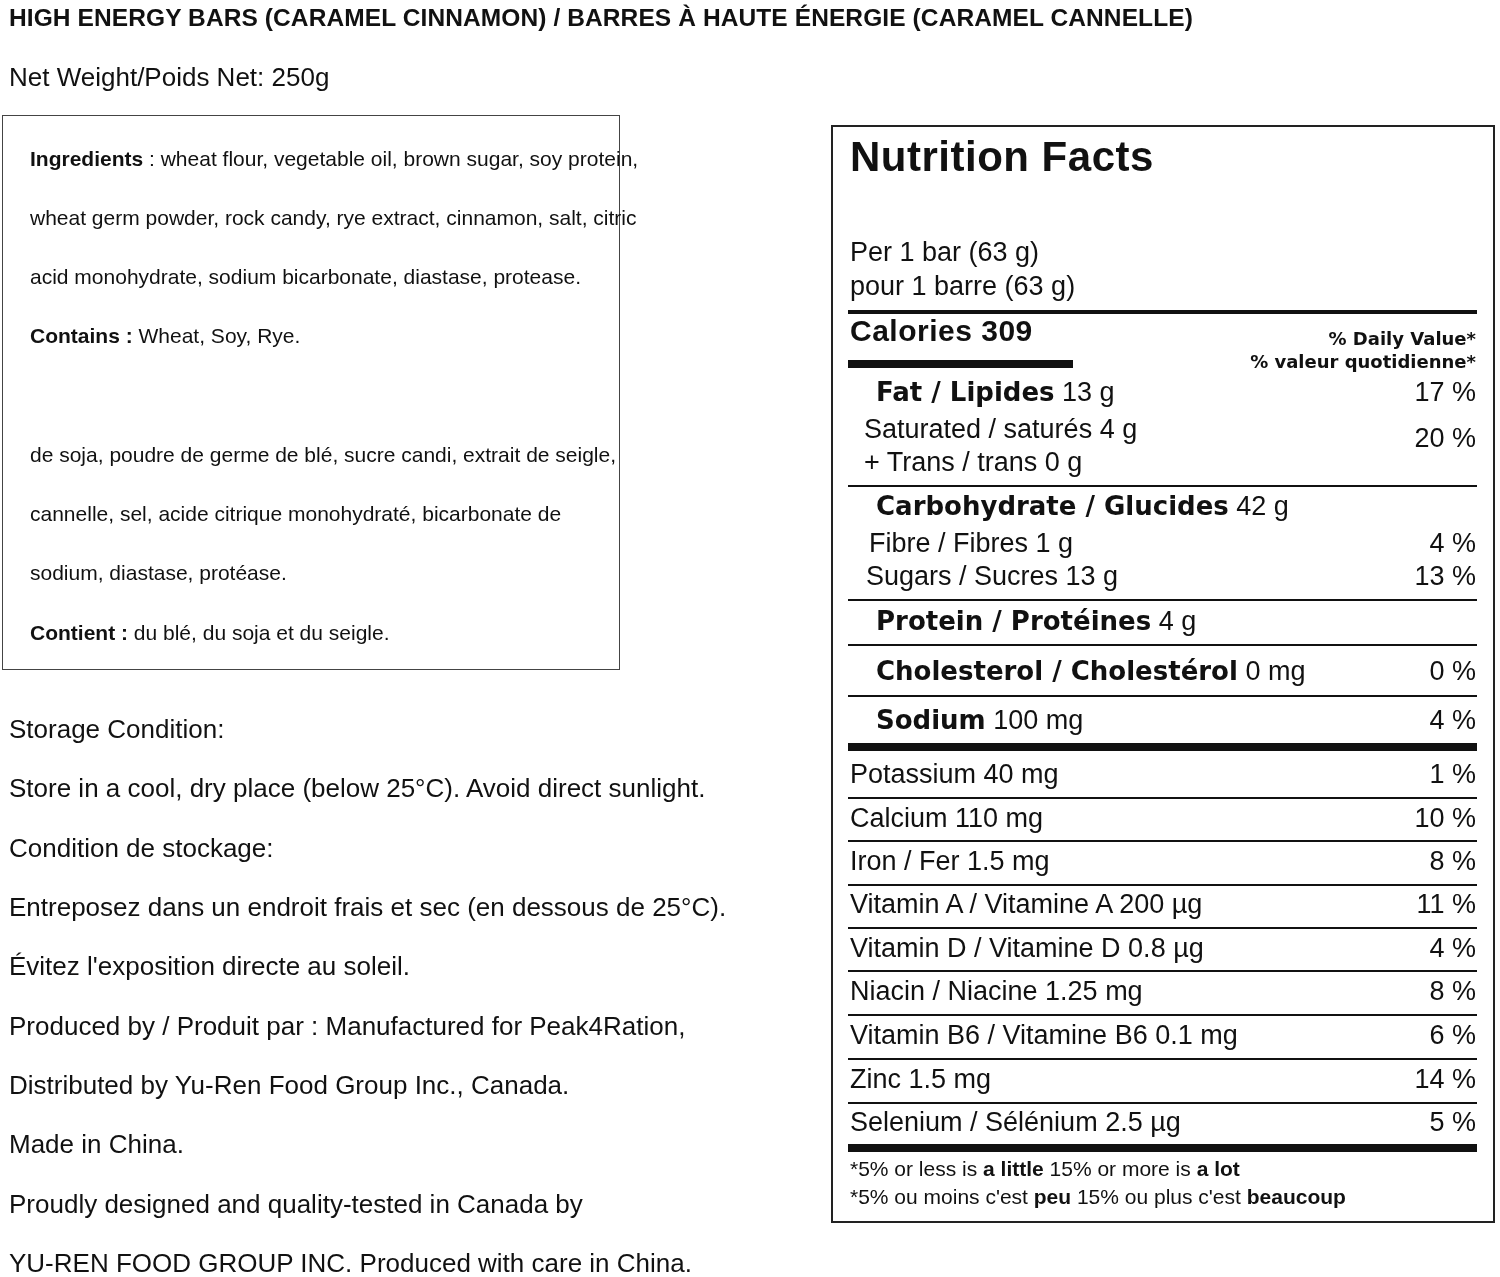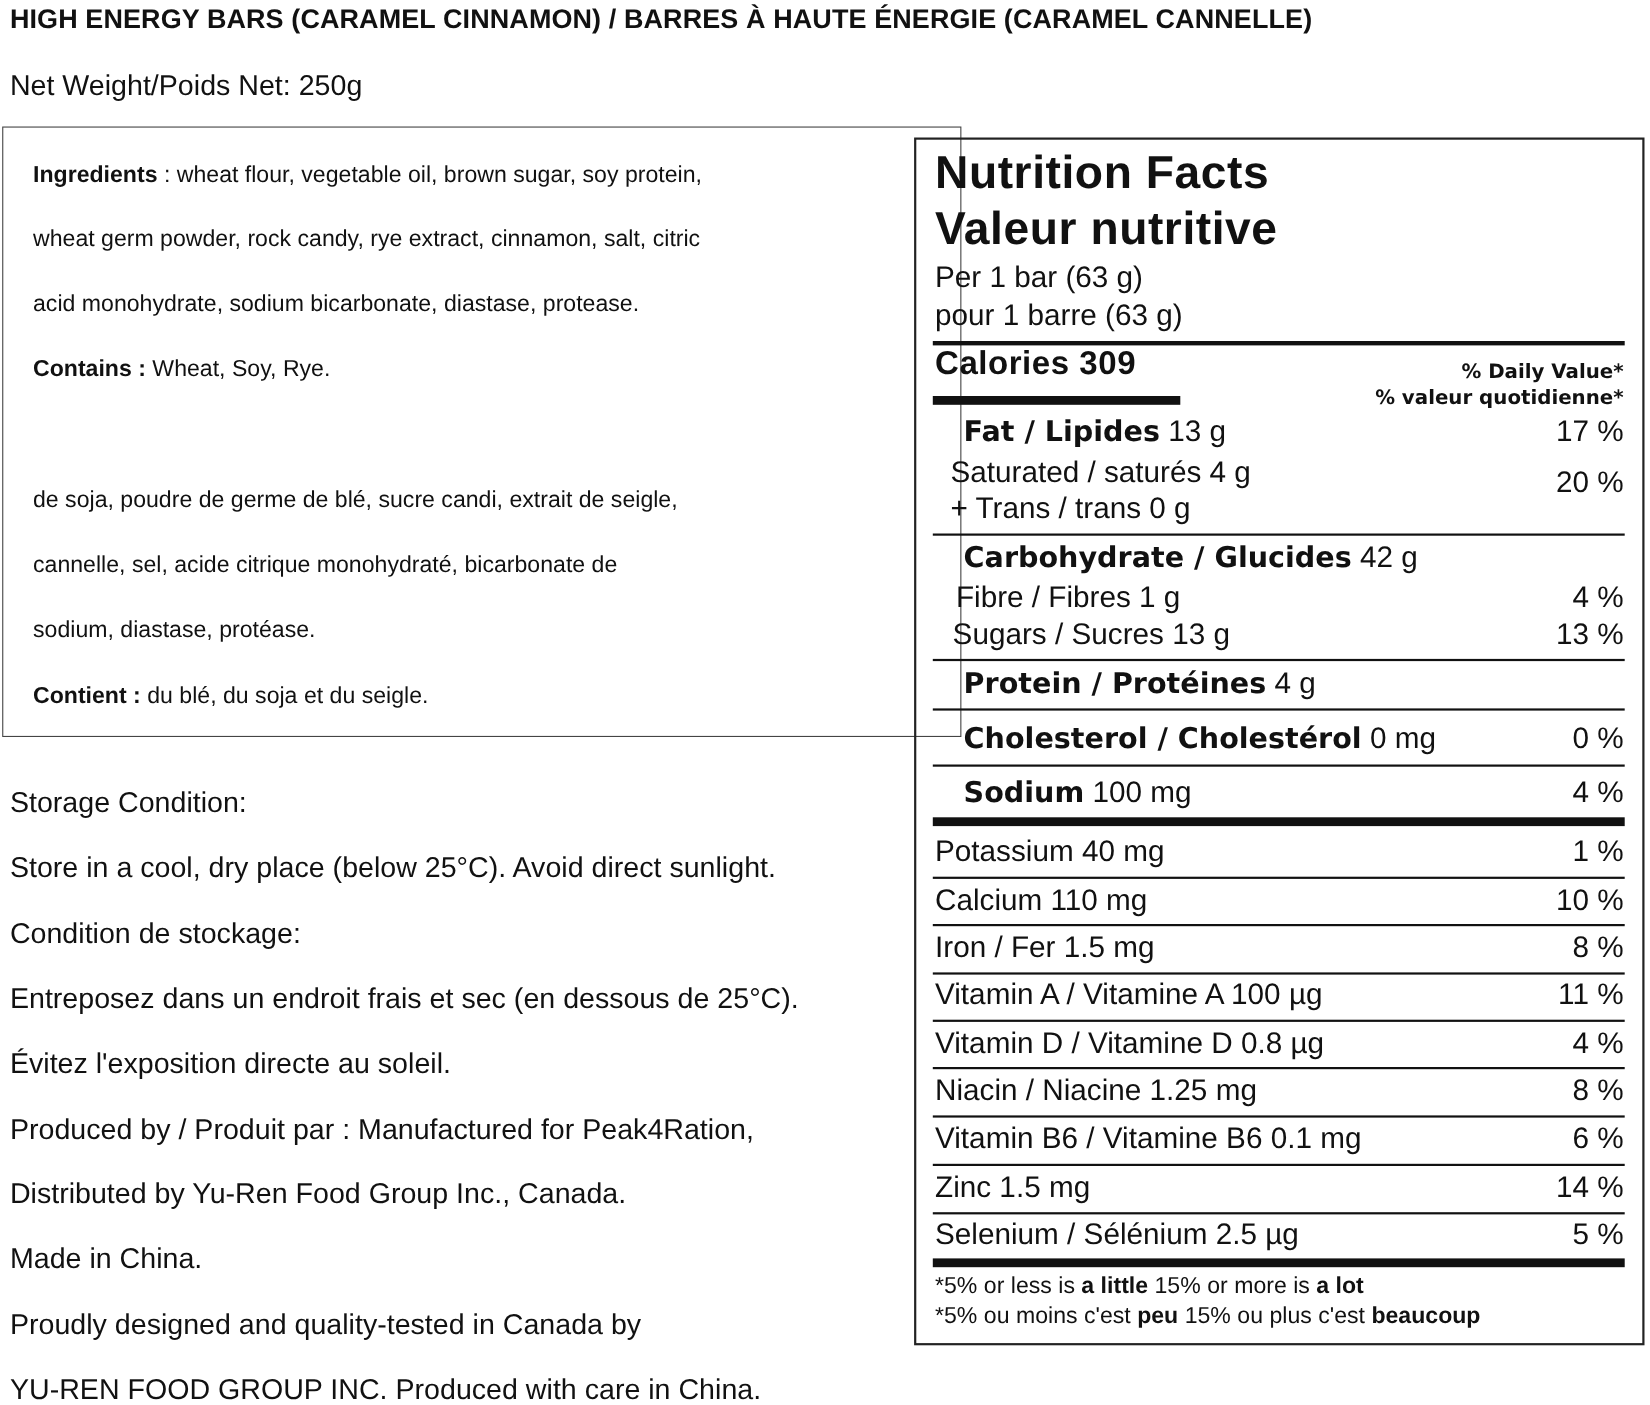--- a/index.html
+++ b/index.html
@@ -1,20 +1,20 @@
 <!DOCTYPE html>
 <html><head>
 <meta charset="utf-8">
 <style>
   html, body { margin:0; padding:0; background:#ffffff; }
   body { width:1500px; height:1277px; position:relative; overflow:hidden; color:#111; font-family:"Liberation Sans", sans-serif; }
   .title { position:absolute; left:9px; top:4px; font-size:24.5px; font-weight:bold; letter-spacing:0.1px; white-space:nowrap; }
   .netweight { position:absolute; left:9px; top:62px; font-size:26px; white-space:nowrap; }
 
-  .ingbox { position:absolute; left:2px; top:115px; width:872px; height:555px; border:1.5px solid #444; box-sizing:border-box; }
+  .ingbox { position:absolute; left:2px; top:115px; width:618px; height:555px; border:1.5px solid #444; box-sizing:border-box; }
   .ingbox p { position:absolute; left:27px; margin:0; font-size:21px; white-space:nowrap; }
   .ingbox b { font-weight:bold; }
 
   .storage p { position:absolute; left:9px; margin:0; font-size:26px; white-space:nowrap; }
 
   .nf { position:absolute; left:831px; top:125px; width:664px; height:1098px; border:2px solid #222; box-sizing:border-box; }
   .nf .h1 { position:absolute; left:17px; font-size:42px; font-weight:900; font-family:Liberation Sans, sans-serif; letter-spacing:0.5px; white-space:nowrap; }
   .nf .serv { position:absolute; left:17px; font-size:27px; white-space:nowrap; }
   .nf .rule { position:absolute; left:15px; right:16px; background:#111; }
   .nf .row { position:absolute; left:17px; right:17px; font-size:27px; white-space:nowrap; }
@@ -49,21 +49,20 @@
   <p style="top:951px">Évitez l'exposition directe au soleil.</p>
   <p style="top:1011px">Produced by / Produit par : Manufactured for Peak4Ration,</p>
   <p style="top:1070px">Distributed by Yu-Ren Food Group Inc., Canada.</p>
   <p style="top:1129px">Made in China.</p>
   <p style="top:1189px">Proudly designed and quality-tested in Canada by</p>
   <p style="top:1248px">YU-REN FOOD GROUP INC. Produced with care in China.</p>
 </div>
 
 <div class="nf">
   <div class="h1" style="top:6px">Nutrition Facts</div>
-  <div class="h1" style="top:57px">Valeur nutritive</div>
   <div class="serv" style="top:110px">Per 1 bar (63 g)</div>
   <div class="serv" style="top:144px">pour 1 barre (63 g)</div>
   <div class="rule" style="top:183px;height:4px"></div>
 
   <div class="h1" style="top:187px;font-size:30px">Calories 309</div>
   <div class="dvhead" style="top:200px">
     <div>% Daily Value*</div>
     <div>% valeur quotidienne*</div>
   </div>
   <div class="rule" style="top:233px;height:8px;right:auto;width:225px"></div>
@@ -89,21 +88,21 @@
 
   <div class="row" style="top:578px"><span class="bold">Sodium</span><span> 100 mg</span><span class="dv">4 %</span></div>
   <div class="rule" style="top:616px;height:8px"></div>
 
   <div class="row" style="top:632px"><span>Potassium 40 mg</span><span class="dv">1 %</span></div>
   <div class="rule" style="top:670px;height:2px"></div>
   <div class="row" style="top:676px"><span>Calcium 110 mg</span><span class="dv">10 %</span></div>
   <div class="rule" style="top:713px;height:2px"></div>
   <div class="row" style="top:719px"><span>Iron / Fer 1.5 mg</span><span class="dv">8 %</span></div>
   <div class="rule" style="top:757px;height:2px"></div>
-  <div class="row" style="top:762px"><span>Vitamin A / Vitamine A 100 µg</span><span class="dv">11 %</span></div>
+  <div class="row" style="top:762px"><span>Vitamin A / Vitamine A 200 µg</span><span class="dv">11 %</span></div>
   <div class="rule" style="top:800px;height:2px"></div>
   <div class="row" style="top:806px"><span>Vitamin D / Vitamine D 0.8 µg</span><span class="dv">4 %</span></div>
   <div class="rule" style="top:843px;height:2px"></div>
   <div class="row" style="top:849px"><span>Niacin / Niacine 1.25 mg</span><span class="dv">8 %</span></div>
   <div class="rule" style="top:887px;height:2px"></div>
   <div class="row" style="top:893px"><span>Vitamin B6 / Vitamine B6 0.1 mg</span><span class="dv">6 %</span></div>
   <div class="rule" style="top:931px;height:2px"></div>
   <div class="row" style="top:937px"><span>Zinc 1.5 mg</span><span class="dv">14 %</span></div>
   <div class="rule" style="top:975px;height:2px"></div>
   <div class="row" style="top:980px"><span>Selenium / Sélénium 2.5 µg</span><span class="dv">5 %</span></div>

